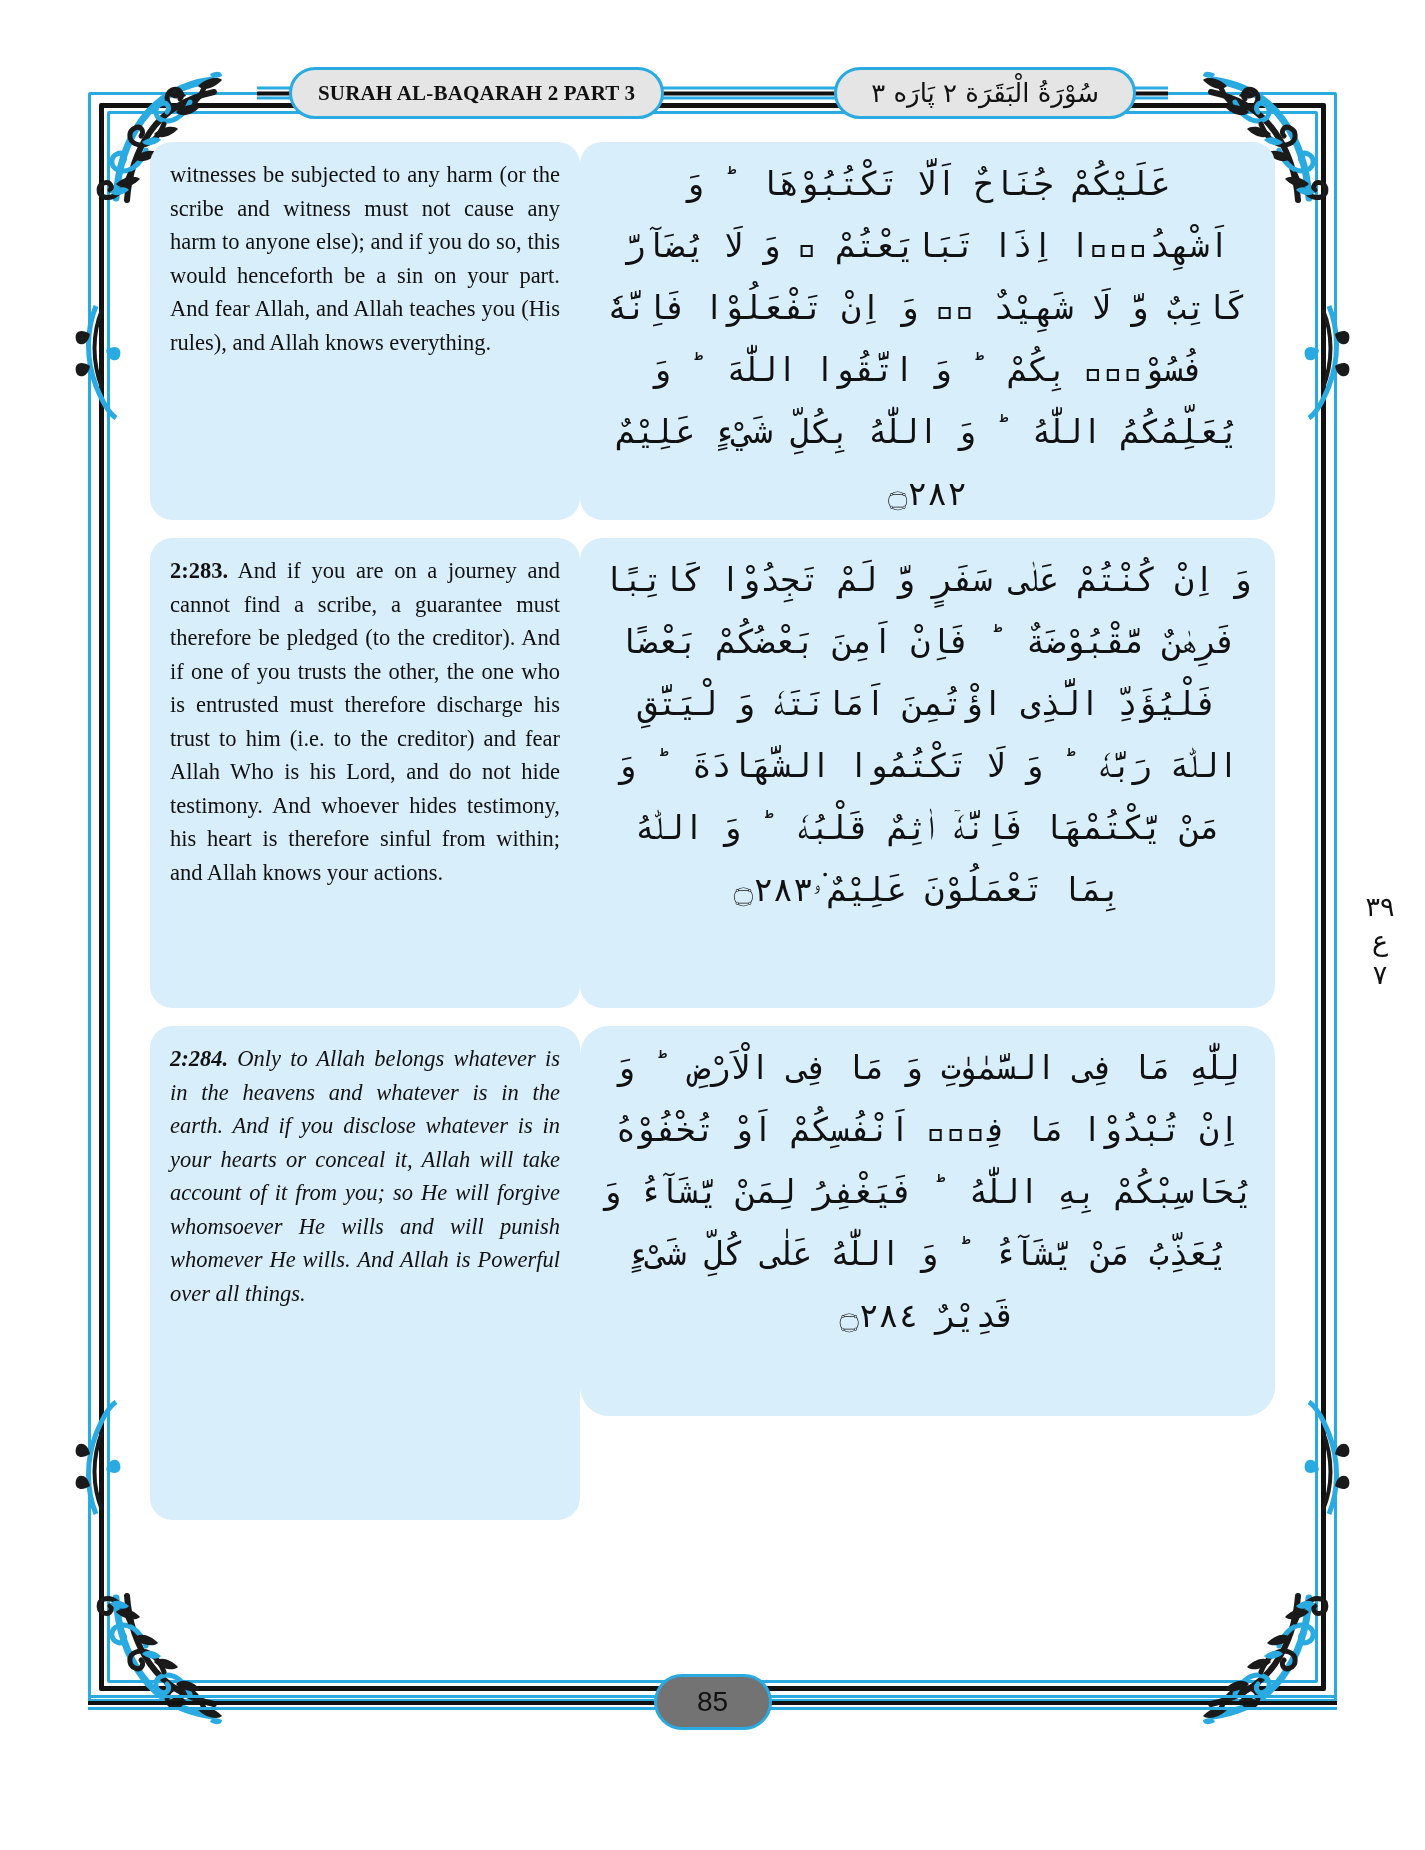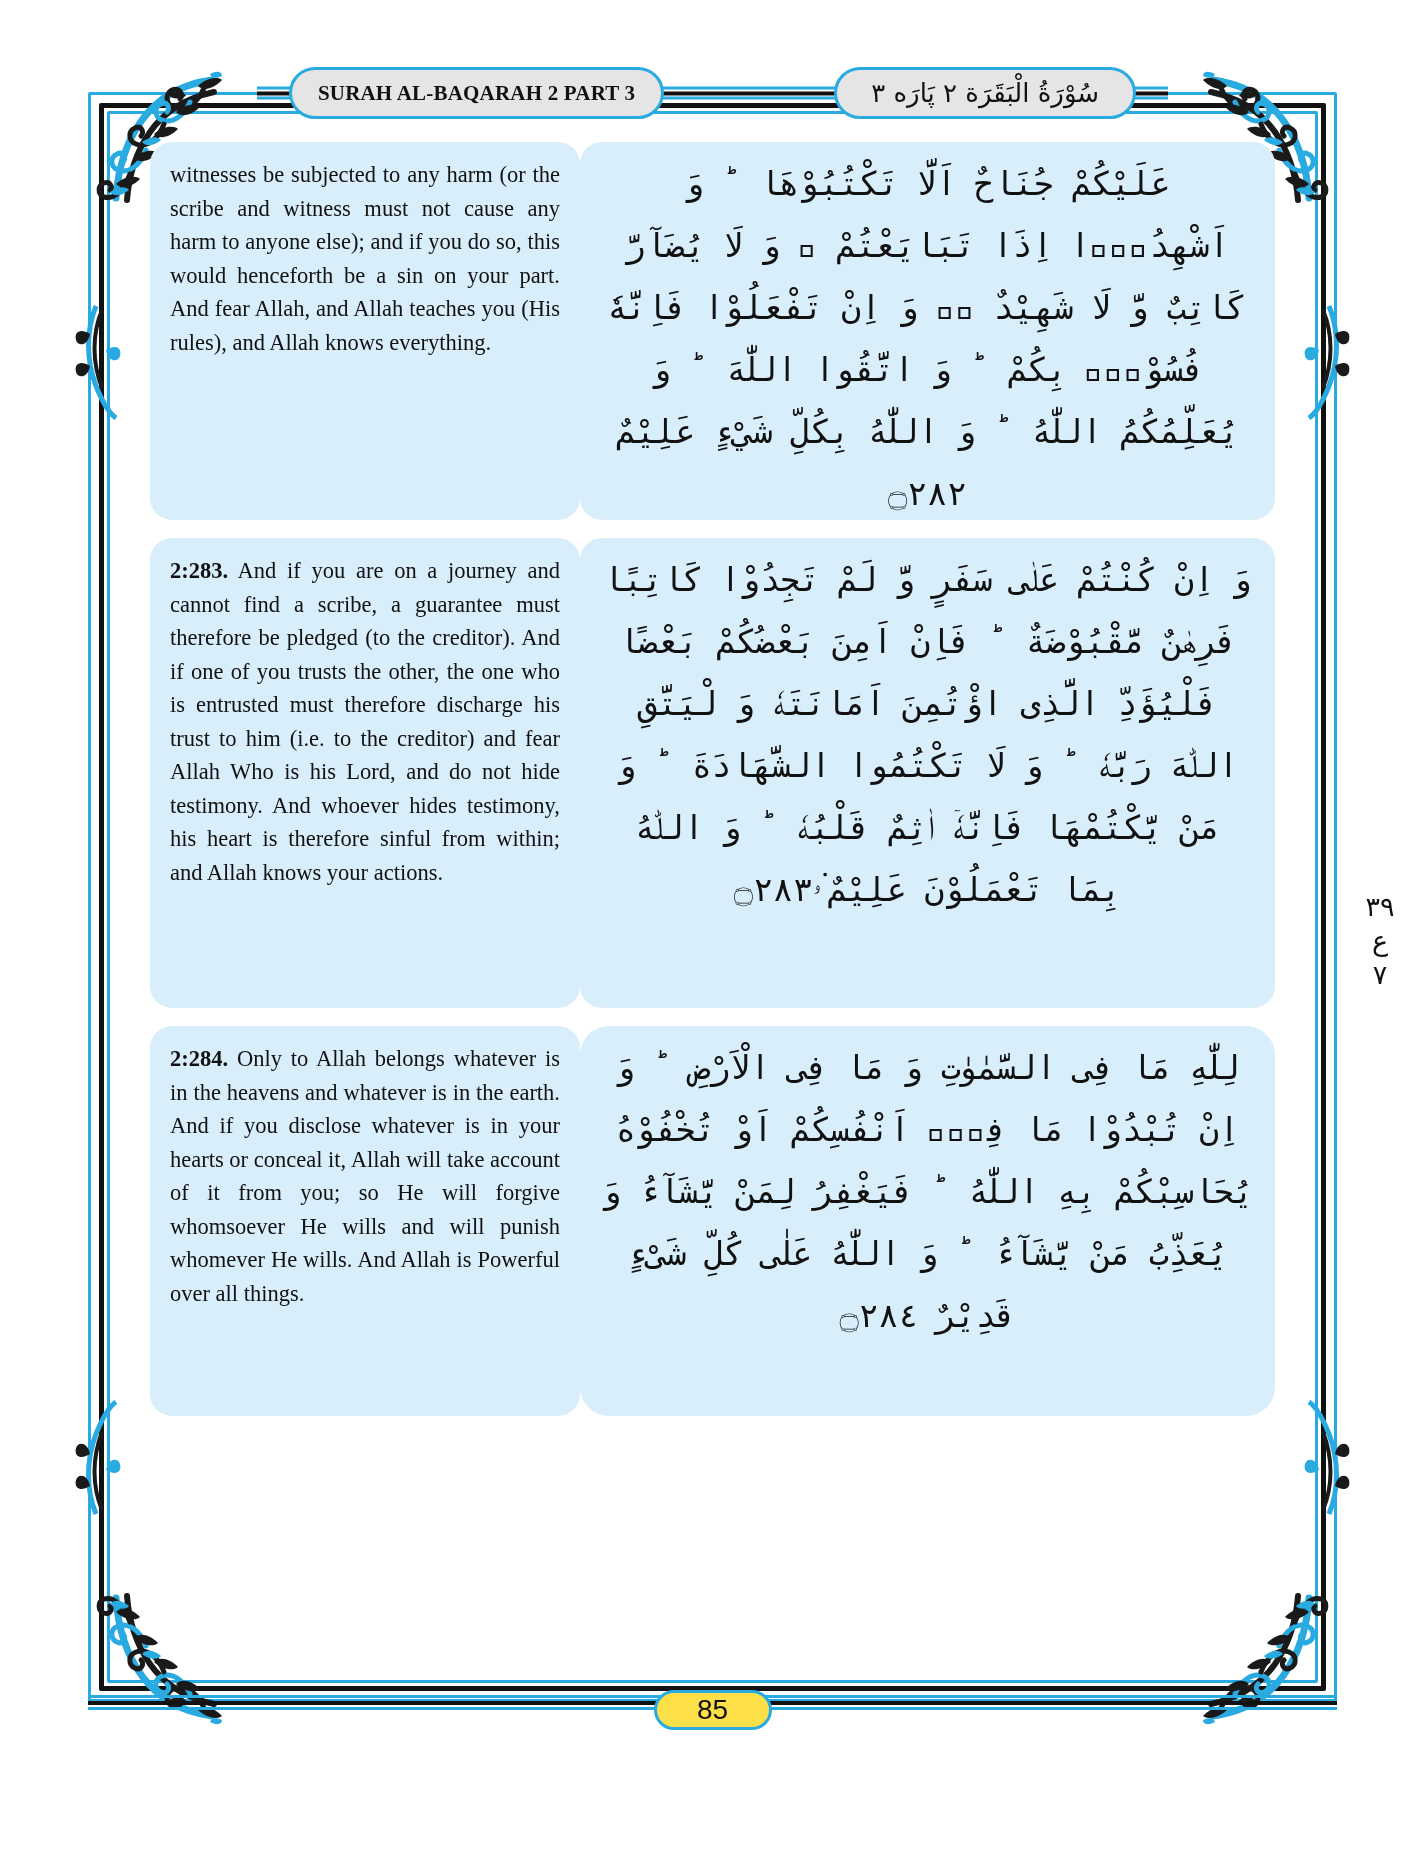--- a/index.html
+++ b/index.html
@@ -124,21 +124,21 @@
     line-height:62px;
     color:#111;
     text-align:center;
     direction:rtl;
     word-spacing:-2px;
   }
 
   
   .h1 { height:378px; }
   .h2 { height:470px; }
-  .h3 { height:390px; }
+  .h3 { height:494px;font-style:italic; }
 
   .b1 { height:378px; }
   .b2 { height:470px; }
   .b3 { height:390px;border-radius:29px; }
 
   
   .margin-mark{
     position:absolute;
     right:22px; top:890px;
     width:46px;
@@ -162,24 +162,24 @@
     content:""; position:absolute; left:0; right:0; height:3px; background:#29ABE2;
   }
   .foot-rule:before{ top:0; }
   .foot-rule:after{ bottom:0; }
   .foot-rule span{
     position:absolute; left:0; right:0; top:6px; height:4px; background:#111;
   }
   .page-pill{
     position:absolute; left:50%; transform:translateX(-50%);
     bottom:120px;
-    background:#fde047;
+    background:#737373;
     border:3px solid #29ABE2;
     border-radius:30px;
-    height:40px; min-width:118px;
+    height:56px; min-width:118px;
     display:flex; align-items:center; justify-content:center;
     z-index:3;
   }
   .page-num{
     font-family:"Liberation Sans", sans-serif;
     font-size:28px; font-weight:normal; color:#111;
   }
   .manzil{
     position:absolute; left:0; right:0; bottom:62px;
     text-align:center;

